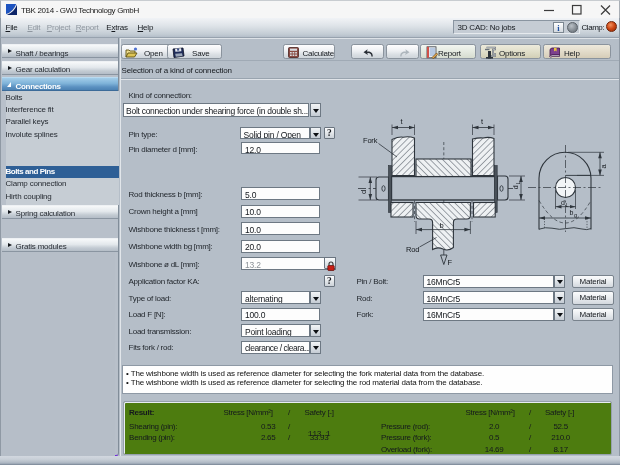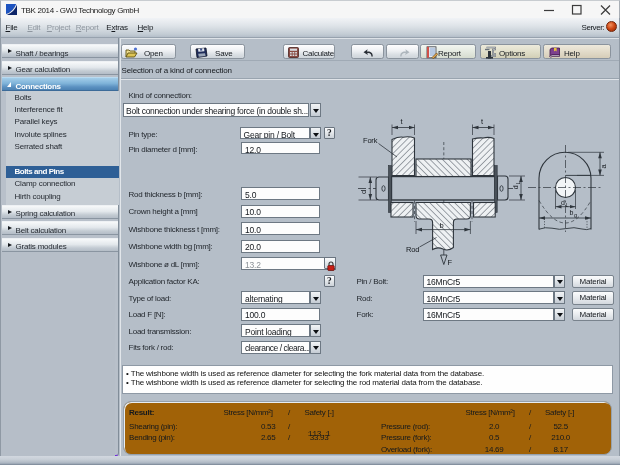--- a/index.html
+++ b/index.html
@@ -18,21 +18,21 @@
 .dis { color:#8e969f; }
 #cadbox { left:452px; top:2px; width:127px; height:14px; background:#c5ccd4; border:1px solid #8a95a1; border-right-color:#e6eaee; border-bottom-color:#e6eaee; }
 
 #sidebar { left:1px; top:38px; width:117.5px; height:417.5px; background:#b8c0ca; border-right:1.5px solid #818d99; border-bottom:1px solid #6d28d9; border-bottom-right-radius:3px; }
 .nav-h { position:absolute; left:1px; width:115.5px; height:14px; background:linear-gradient(#f7f9fa 0%, #e3e8ec 45%, #c2cad2 75%, #b4bdc7 100%); border-top:1px solid #eef1f4; border-bottom:1px solid #8a95a1; font-size:8px; letter-spacing:-0.2px; color:#272c33; line-height:12px; white-space:nowrap; }
 .nav-h .arr { position:absolute; left:5.5px; top:4.2px; width:0; height:0; border-top:2.8px solid transparent; border-bottom:2.8px solid transparent; border-left:4.2px solid #14181d; }
 .nav-h .arrdn { position:absolute; left:5px; top:3.5px; width:0; height:0; border-bottom:5px solid #ffffff; border-left:4.5px solid transparent; }
 .nav-h .txt { position:absolute; left:13.5px; top:2.5px; }
 .nav-open { background:linear-gradient(#a3cde9 0%, #7fb3d9 45%, #5b90c0 75%, #4c82b3 100%); border-top:1px solid #b9daf0; border-bottom:1px solid #3c6b99; color:#ffffff; font-weight:bold; letter-spacing:-0.3px;padding-left:30px; }
 #nav-items { left:4.5px; top:53px; width:113px; height:113.5px; background:#c6cdd4; }
-.nav-i { position:absolute; left:0; width:113px; height:12.6px; font-size:8px; letter-spacing:-0.2px; color:#272c33; line-height:12.6px; padding-left:9px; white-space:nowrap; }
+.nav-i { position:absolute; left:0; width:113px; height:12.6px; font-size:8px; letter-spacing:-0.2px; color:#272c33; line-height:12.6px; white-space:nowrap; }
 .nav-sel { background:#2e5f96; color:#fff; font-weight:bold; letter-spacing:-0.45px; }
 
 #contentbg { left:119.5px; top:38px; width:499.5px; height:417.5px; background:#b5bec8; border-left:1px solid #e2e6ea; border-top:1px solid #dde2e7; }
 
 .tbtn { position:absolute; height:15px; background:linear-gradient(#fdfdfe 0%, #eef0f3 45%, #d9dee3 75%, #cfd5db 100%); border:1px solid #8a939d; border-radius:2.5px; font-size:8px; letter-spacing:-0.2px; color:#15191e; white-space:nowrap; }
 .tbtn svg { position:absolute; }
 .tbtn .t { position:absolute; top:3.5px; }
 
 #secline-top { left:120.5px; top:60px; width:499px; height:1px; background:#a0aab5; }
 #sectitle { left:121.6px; top:66px; font-size:8px; letter-spacing:-0.15px; color:#15191e; }
@@ -41,21 +41,21 @@
 
 .lbl { position:absolute; font-size:8px; letter-spacing:-0.25px; color:#23282e; white-space:nowrap; }
 .inp { position:absolute; height:13px; background:#fdfdfd; border:1px solid #6d7883; font-size:8.5px; letter-spacing:-0.2px; color:#14181d; padding:1.5px 0 0 3px; white-space:nowrap; overflow:hidden; }
 .ddb { position:absolute; width:11px; height:13px; background:linear-gradient(#f2f4f6,#dde2e7 50%,#c4cbd3); border:1px solid #6d7883; }
 .ddb:after { content:""; position:absolute; left:2px; top:4.5px; border-left:3px solid transparent; border-right:3px solid transparent; border-top:4px solid #0c0f13; }
 .sqb.qm { font-family:"Liberation Serif",serif; font-size:9.5px; font-weight:bold; color:#14181d; text-align:center; line-height:10.5px; }
 .sqb { position:absolute; width:11.5px; height:12px; background:linear-gradient(#fafbfc,#e3e7ea 50%,#cdd3d9); border:1px solid #6a747f; border-radius:1px; }
 .mb { position:absolute; width:42px; height:13.5px; background:linear-gradient(#fbfcfd,#e9ecef 50%,#d3d8de); border:1px solid #79838d; border-radius:2px; font-size:8px; letter-spacing:-0.2px; text-align:center; line-height:12px; color:#15191e; }
 
 #notebox { left:121.6px; top:365px; width:491px; height:29px; background:#fefefe; border:1px solid #8e99a5; font-size:8px; letter-spacing:-0.16px; color:#111; padding:2.5px 0 0 3.5px; line-height:9.3px; white-space:nowrap; }
-#results { left:122.6px; top:401px; width:489.5px; height:54px; background:#a16207; border:1px solid #96a1ad; border-radius:8px; box-shadow:inset 1px 1px 0 #e8edf1; }
+#results { left:122.6px; top:401px; width:489.5px; height:54px; background:#4d7c0f; border:1px solid #96a1ad; border-radius:2px; box-shadow:inset 1px 1px 0 #e8edf1; }
 .r { position:absolute; font-size:8px; letter-spacing:-0.3px; color:#14181d; white-space:nowrap; }
 .rc { transform:translateX(-50%); }
 
 #status1 { left:0; top:455.5px; width:620px; height:9.5px; background:linear-gradient(#d2d8df 0%, #c9d0d8 35%, #b3bcc7 70%, #94a0ae 92%, #8692a1 100%); }
 #status2 { left:0; top:463.5px; width:620px; height:1.5px; background:#84909f; }
 </style>
 </head>
 <body>
 <div id="win">
 
@@ -73,21 +73,26 @@
     </svg>
   </div>
 
   <div class="abs" id="menubar">
     <div class="mi" style="left:4.5px"><u>F</u>ile</div>
     <div class="mi dis" style="left:26.4px"><u>E</u>dit</div>
     <div class="mi dis" style="left:45.8px"><u>P</u>roject</div>
     <div class="mi dis" style="left:74.7px"><u>R</u>eport</div>
     <div class="mi" style="left:105.3px">E<u>x</u>tras</div>
     <div class="mi" style="left:136.5px"><u>H</u>elp</div>
-    <div class="mi" style="left:580.5px;top:5px;letter-spacing:-0.45px;">Server:</div>
+    <div class="abs" id="cadbox">
+      <div class="abs" style="left:3.5px;top:2px;font-size:8px;letter-spacing:-0.2px;color:#15191e;">3D CAD: No jobs</div>
+      <div class="abs" style="left:99px;top:0.5px;width:11px;height:11px;background:linear-gradient(#ffffff,#d3d9df);border:1px solid #7c8791;font-size:8.5px;font-weight:bold;color:#1d4ea0;text-align:center;line-height:10px;font-family:'Liberation Serif',serif;">i</div>
+      <div class="abs" style="left:112.5px;top:0.5px;width:11px;height:11px;border-radius:50%;background:radial-gradient(circle at 3.5px 3px, #bac0c6, #878e95 55%, #666d74);border:0.5px solid #5a6168;"></div>
+    </div>
+    <div class="mi" style="left:580.5px;top:5px;letter-spacing:-0.45px;">Clamp:</div>
     <div class="abs" style="left:605px;top:2.5px;width:11px;height:11px;border-radius:50%;background:radial-gradient(circle at 3.5px 3px, #f0905e, #cc4512 50%, #8f2a08);border:0.5px solid #712307;"></div>
   </div>
 
   <div class="abs" id="sidebar">
     <div class="nav-h" style="top:6px">
         <span class="arr"></span>
         <span class="txt">Shaft / bearings</span>
       </div>
     <div class="nav-h" style="top:22.5px">
         <span class="arr"></span>
@@ -95,51 +100,46 @@
       </div>
     <div class="nav-h nav-open" style="top:39px">
         <span class="arrdn"></span>
         <span class="txt">Connections</span>
       </div>
     <div class="abs" id="nav-items">
       <div class="nav-i" style="top:0.5px">Bolts</div>
       <div class="nav-i" style="top:12.9px">Interference fit</div>
       <div class="nav-i" style="top:25.3px">Parallel keys</div>
       <div class="nav-i" style="top:37.7px">Involute splines</div>
-      <div class="nav-i" style="top:50.1px">Serrated shaft</div>
       <div class="nav-i nav-sel" style="top:75.2px;height:11.6px;line-height:11.6px;">Bolts and Pins</div>
       <div class="nav-i" style="top:87.3px">Clamp connection</div>
       <div class="nav-i" style="top:99.7px">Hirth coupling</div>
     </div>
     <div class="nav-h" style="top:166.5px">
         <span class="arr"></span>
         <span class="txt">Spring calculation</span>
       </div>
-    <div class="nav-h" style="top:183.3px">
-        <span class="arr"></span>
-        <span class="txt">Belt calculation</span>
-      </div>
     <div class="nav-h" style="top:199.9px">
         <span class="arr"></span>
         <span class="txt">Gratis modules</span>
       </div>
     <div class="abs" style="left:0;top:214px;width:114px;height:206px;background:#b6bec8;"></div>
   </div>
 
   <div class="abs" id="contentbg"></div>
 
   <div class="tbtn" style="left:121px;top:44px;width:55px;">
     <svg style="left:3px;top:1.5px" width="13" height="12" viewBox="0 0 13 12">
       <path d="M1,10 L1,3 L4,3 L5,4 L10,4 L10,6" fill="#eedd90" stroke="#5f500e" stroke-width="0.9"></path>
       <path d="M1,10 L3,6 L12,6 L9.5,10 Z" fill="#ddc455" stroke="#5f500e" stroke-width="0.9"></path>
       <circle cx="10.5" cy="2" r="1.6" fill="#4d6fd0"></circle>
     </svg>
     <div class="t" style="left:22px">Open</div>
   </div>
-  <div class="tbtn" style="left:190px;top:44px;width:55px;">
+  <div class="tbtn" style="left:167px;top:44px;width:55px;">
     <svg style="left:4px;top:1.5px" width="13" height="12" viewBox="0 0 13 12">
       <path d="M1,2 L11,1 L12,9 L2,10.5 Z" fill="#1f2c5a" stroke="#0c1226" stroke-width="0.8"></path>
       <path d="M3,1.8 L9,1.3 L9.4,4.2 L3.4,4.7 Z" fill="#e6eaf0"></path>
       <path d="M3.2,6.8 L10,6.2 L10.6,9 L3.8,9.8 Z" fill="#9aa6b8"></path>
       <path d="M5,1.6 L7,1.45 L7.3,3.6 L5.3,3.75 Z" fill="#3a4c85"></path>
     </svg>
     <div class="t" style="left:24px">Save</div>
   </div>
   <div class="tbtn" style="left:283px;top:44px;width:51.5px;">
     <svg style="left:4px;top:2px" width="11" height="11" viewBox="0 0 11 11">
@@ -197,21 +197,21 @@
   <div class="abs" id="secline-top"></div>
   <div class="abs" id="sectitle">Selection of a kind of connection</div>
   <div class="abs" id="secline-b1"></div>
   <div class="abs" id="secline-b2"></div>
 
   <div class="lbl" style="left:128.5px;top:91px;">Kind of connection:</div>
   <div class="inp" style="left:122.6px;top:103px;width:186px;height:14px;padding-top:2px;padding-left:2.5px;letter-spacing:-0.28px;">Bolt connection under shearing force (in double sh...</div>
   <div class="ddb" style="left:309.5px;top:103px;height:14px;"></div>
 
   <div class="lbl" style="left:128.5px;top:129.5px;">Pin type:</div>
-  <div class="inp" style="left:239.5px;top:127px;width:70px;height:12px;">Gear pin / Bolt</div>
+  <div class="inp" style="left:239.5px;top:127px;width:70px;height:12px;">Solid pin / Open</div>
   <div class="ddb" style="left:309.5px;top:127px;height:12px;"></div>
   <div class="sqb qm" style="left:323.5px;top:127px;">?</div>
   <div class="lbl" style="left:128.5px;top:144.5px;">Pin diameter d [mm]:</div>
   <div class="inp" style="left:241px;top:142px;width:79px;height:12px;">12.0</div>
 
   <div class="lbl" style="left:128.5px;top:189.5px;">Rod thickness b [mm]:</div>
   <div class="inp" style="left:241px;top:187px;width:79px;">5.0</div>
   <div class="lbl" style="left:128.5px;top:207px;">Crown height a [mm]</div>
   <div class="inp" style="left:241px;top:204.5px;width:79px;">10.0</div>
   <div class="lbl" style="left:128.5px;top:224.5px;">Wishbone thickness t [mm]:</div>

